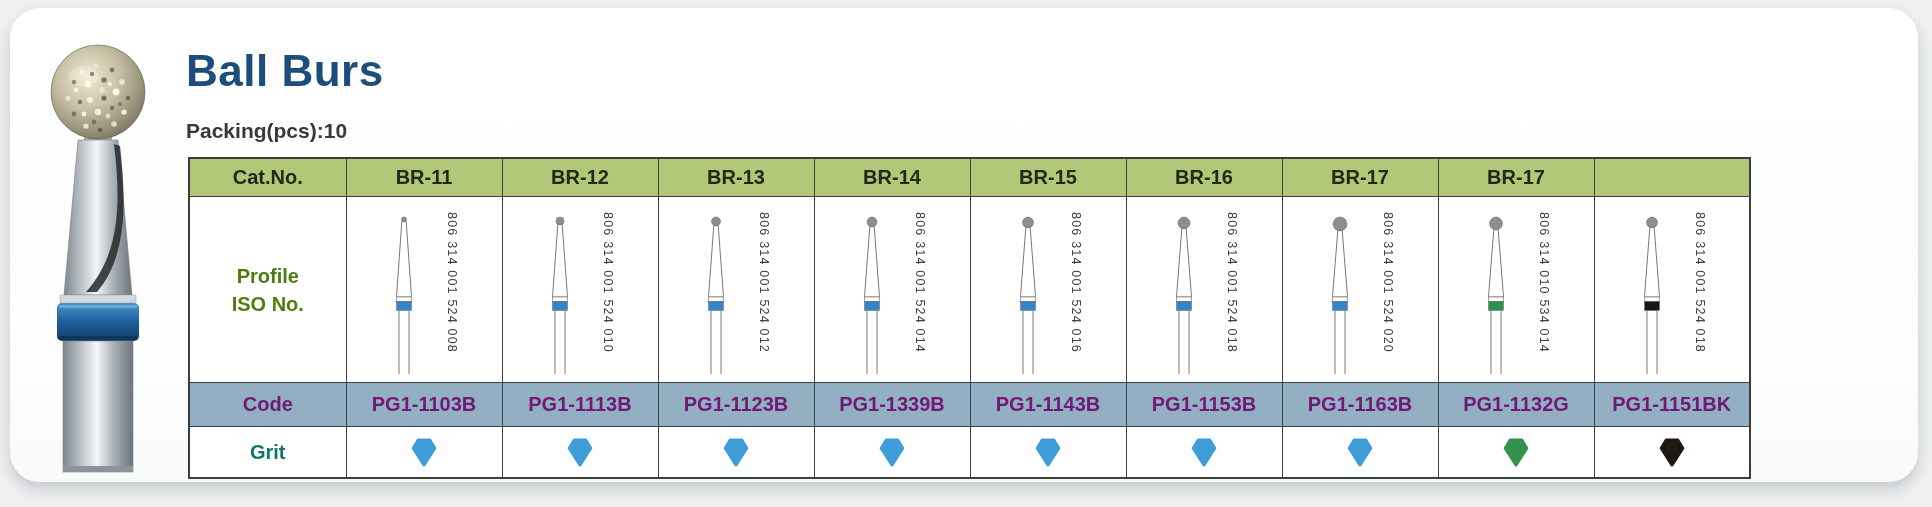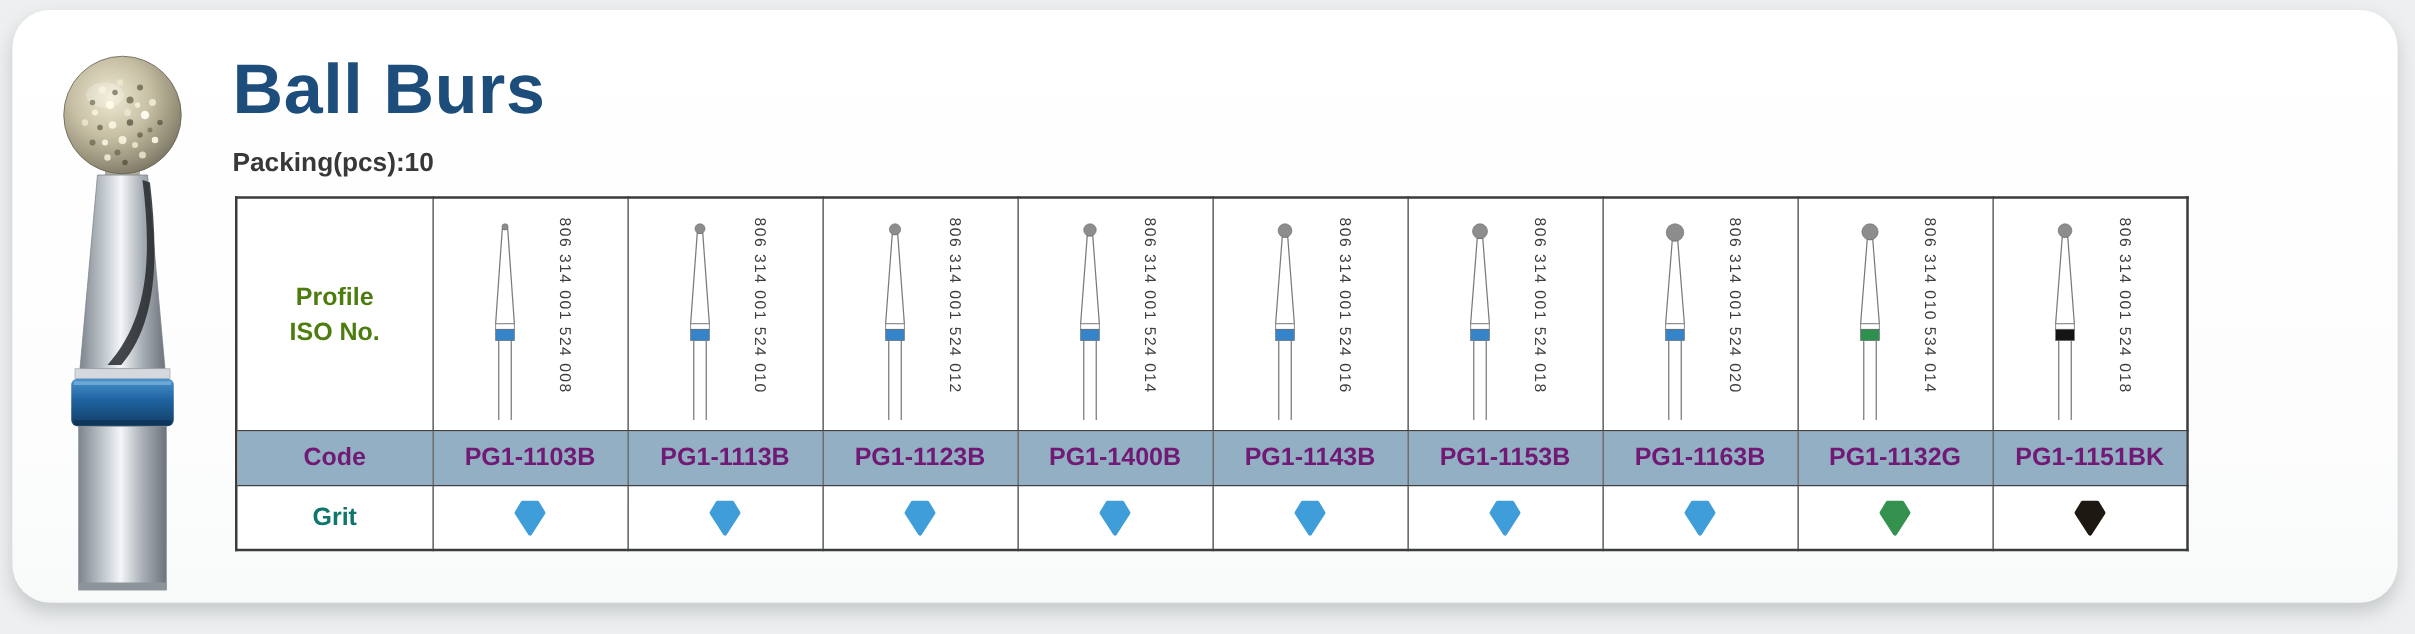--- a/index.html
+++ b/index.html
@@ -10,21 +10,21 @@
   }
   .card{
     position:absolute;left:10px;top:8px;width:1908px;height:474px;
     background:linear-gradient(180deg,#ffffff 0%,#fdfdfe 70%,#f8fafa 100%);
     border-radius:30px;
     box-shadow:0 7px 14px rgba(110,118,124,0.30);
   }
   .photo{position:absolute;left:14px;top:6px;width:150px;height:466px;}
   .content{position:absolute;left:176px;top:36px;}
   .title{
-    margin:0;font-size:56px;line-height:54px;font-weight:700;color:#1d4e7b;
+    margin:0;font-size:44px;line-height:54px;font-weight:700;color:#1d4e7b;
     letter-spacing:0.5px;
   }
   .packing{margin-top:20px;font-size:21px;line-height:25px;font-weight:700;color:#383838;}
   table.spec{
     border-collapse:collapse;table-layout:fixed;margin-top:14px;margin-left:2px;
     border:2px solid #3a3c3e;
   }
   table.spec td{
     border:1.5px solid #3e4042;text-align:center;vertical-align:middle;
     padding:0;overflow:hidden;
@@ -133,20 +133,32 @@
           <col style="width:156px">
           <col style="width:156px">
         <col style="width:156px">
           <col style="width:156px">
           <col style="width:156px">
         <col style="width:156px">
           <col style="width:156px">
           <col style="width:156px">
       </colgroup>
       <tbody>
+          <tr id="row-cat">
+        <td class="cell-label">Cat.No.</td>
+      <td>BR-11</td>
+            <td>BR-12</td>
+            <td>BR-13</td>
+            <td>BR-14</td>
+            <td>BR-15</td>
+            <td>BR-16</td>
+            <td>BR-17</td>
+            <td>BR-17</td>
+            <td></td>
+          </tr>
       <tr id="row-prof">
         <td class="cell-label">
           <span>Profile</span><br>
           <span>ISO No.</span>
         </td>
       <td>
               <div class="prof-wrap">
       <svg class="prof-svg" width="30" height="168" viewBox="0 0 30 168">
     <path d="M 12.8 10.5 L 7.5 86 L 22.5 86 L 17.2 10.5 Z" fill="#ffffff" stroke="#7a7a7a" stroke-width="1"></path>
     <circle cx="15" cy="8.5" r="2.5" fill="#8d8d8d" stroke="#6b6b6b" stroke-width="0.5"></circle>
@@ -252,21 +264,21 @@
   </svg>
       <span class="iso">806 314 001 524 018</span>
     </div>
             </td>
           </tr>
       <tr id="row-code">
         <td class="cell-label">Code</td>
       <td>PG1-1103B</td>
             <td>PG1-1113B</td>
             <td>PG1-1123B</td>
-            <td>PG1-1400B</td>
+            <td>PG1-1339B</td>
             <td>PG1-1143B</td>
             <td>PG1-1153B</td>
             <td>PG1-1163B</td>
             <td>PG1-1132G</td>
             <td>PG1-1151BK</td>
           </tr>
       <tr id="row-grit">
         <td class="cell-label">Grit</td>
       <td><svg class="grit-svg" width="30" height="30" viewBox="0 0 24 28">
     <path d="M6.5 3 L17.5 3 L22 10.5 L12 26 L2 10.5 Z" fill="#3f9ed9" stroke="#3f9ed9" stroke-width="3" stroke-linejoin="round"></path>

